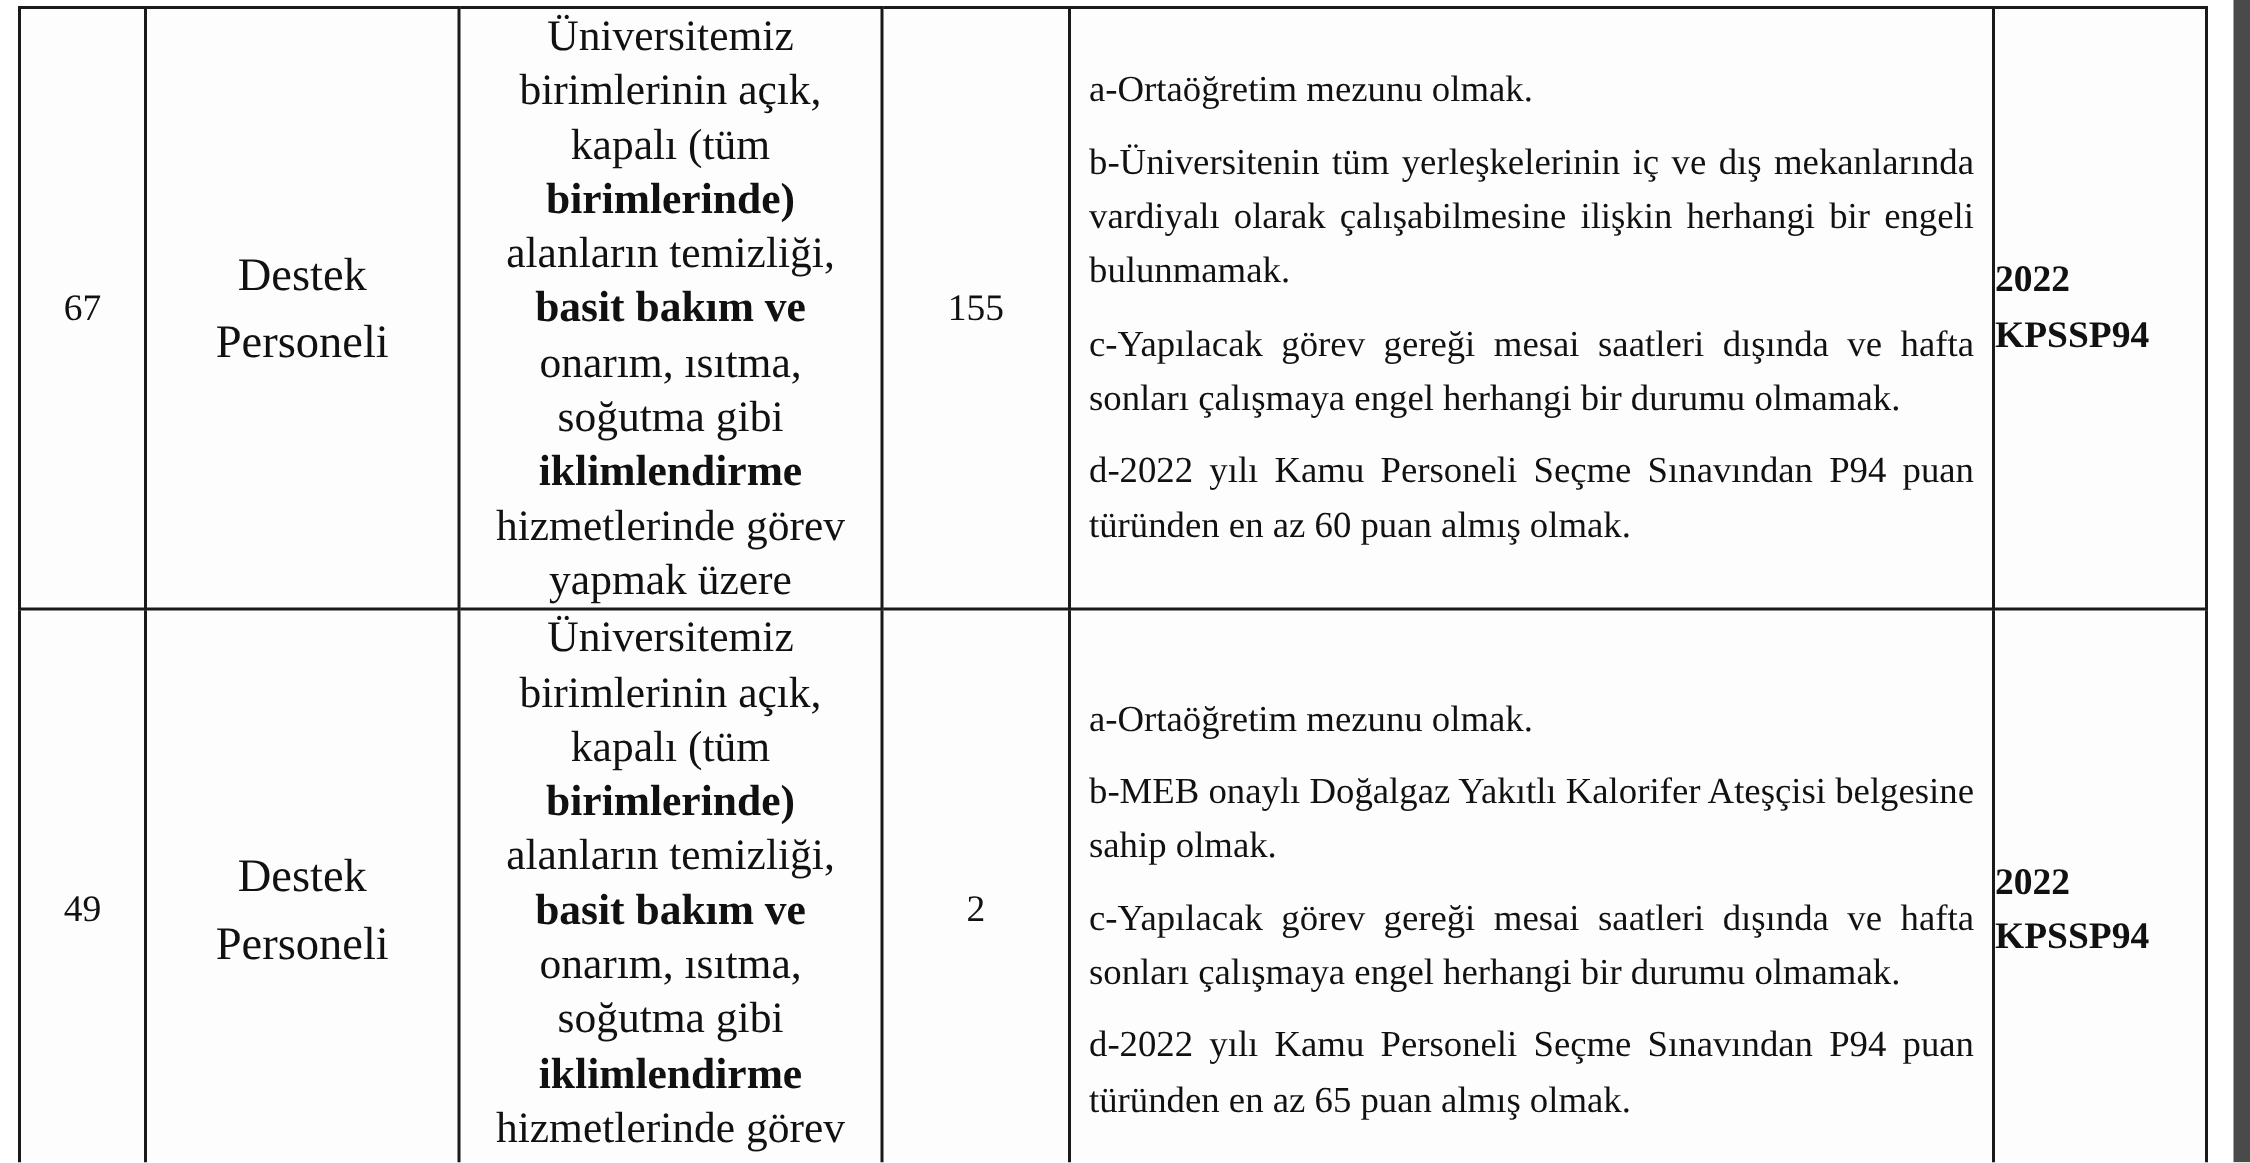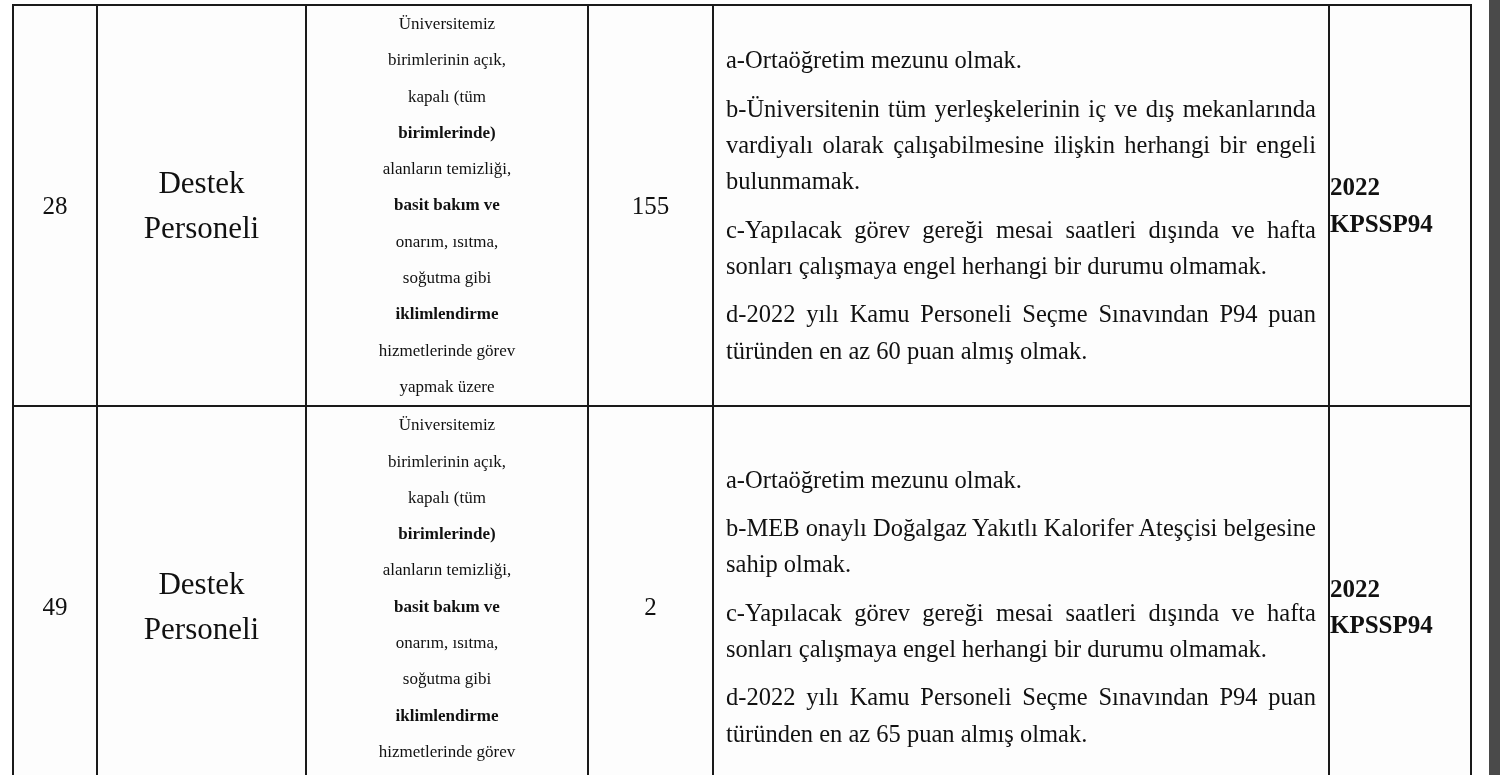--- a/index.html
+++ b/index.html
@@ -78,21 +78,21 @@
   .cell-score {
     text-align: left;
     font-size: 25px;
     line-height: 1.45;
     font-weight: 700;
     padding: 0 4px;
   }
 
   .cell-desc {
     text-align: center;
-    font-size: 17px;
+    font-size: 29px;
     line-height: 36.3px;
     padding: 6px 4px;
     vertical-align: top;
   }
   .cell-desc .desc-line { display: block; white-space: nowrap; }
   .cell-desc .b { font-weight: 700; }
   .cell-desc .r { font-weight: 400; }
 
   .cell-qual {
     text-align: justify;
@@ -121,21 +121,21 @@
         <col class="c-no">
         <col class="c-title">
         <col class="c-desc">
         <col class="c-qty">
         <col class="c-qual">
         <col class="c-score">
       </colgroup>
       <tbody>
 
         <tr style="height:374px;">
-          <td class="cell-no">28</td>
+          <td class="cell-no">67</td>
 
           <td class="cell-title">
             <span>Destek</span><br>
             <span>Personeli</span>
           </td>
 
           <td class="cell-desc">
             <span class="desc-line r">Üniversitemiz</span>
             <span class="desc-line r">birimlerinin açık,</span>
             <span class="desc-line r">kapalı (tüm</span>

